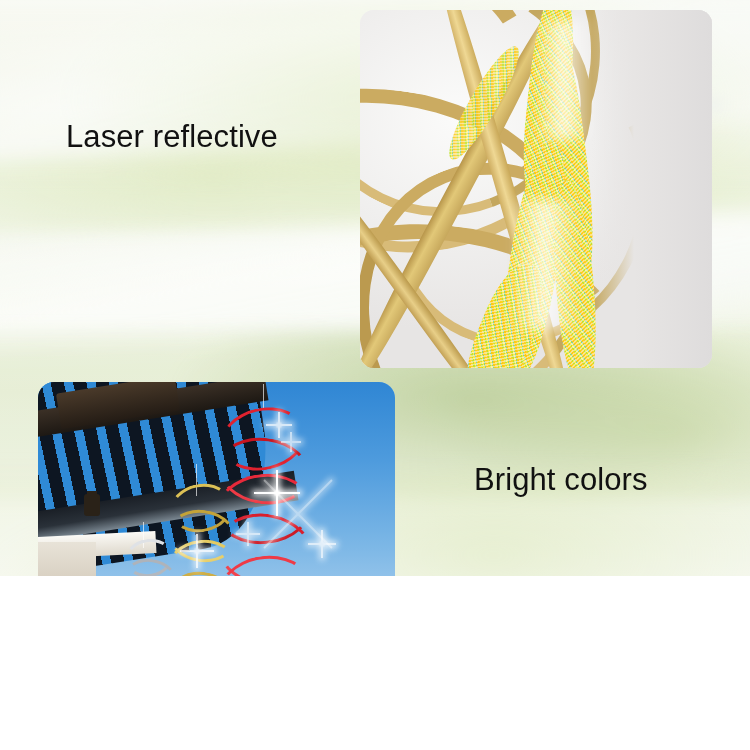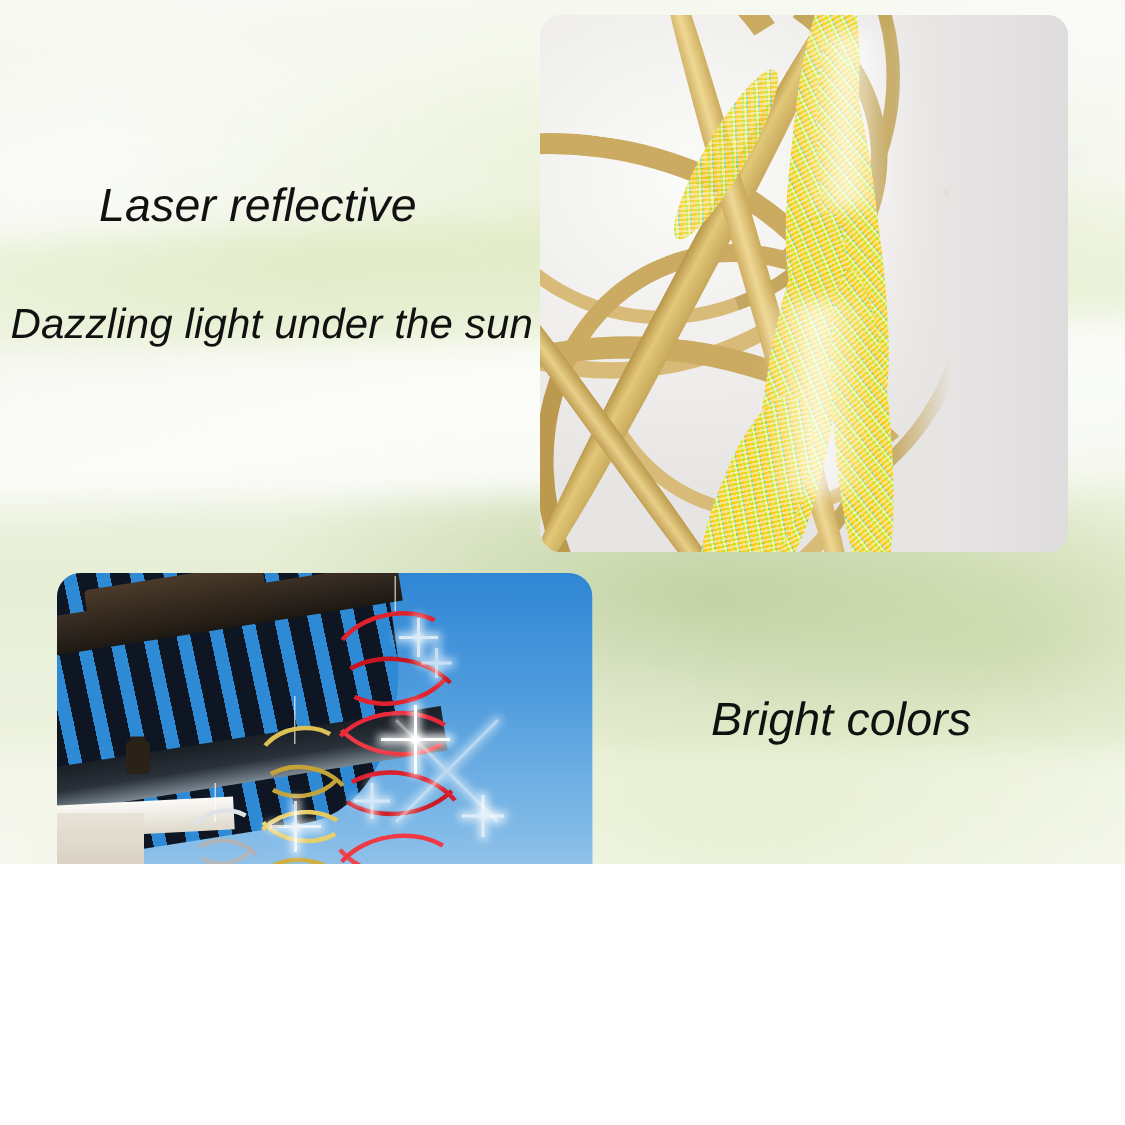--- a/index.html
+++ b/index.html
@@ -10,21 +10,20 @@
   body {
     font-family: "Liberation Sans", sans-serif;
   }
 
   #stage {
     position: relative;
     width: 750px;
     height: 576px;
     overflow: hidden;
     background: #fef9c3;
-    font-style: italic;
   }
 
   
   .bg-layer {
     position: absolute;
     inset: 0;
   }
   .bg-base {
     background:
       linear-gradient(to bottom,
@@ -445,18 +444,17 @@
     <div class="sparkle" style="left:198px; top:140px; width:24px; height:24px; opacity:0.7;"></div>
     <div class="sparkle" style="left:142px; top:152px; width:34px; height:34px; opacity:0.85;">
         <div class="sparkle-core"></div>
       </div>
     <div class="sparkle" style="left:206px; top:222px; width:22px; height:22px; opacity:0.7;"></div>
     <div class="sparkle" style="left:228px; top:238px; width:18px; height:18px; opacity:0.6;"></div>
   </div>
 
   <div class="caption" id="txt-laser-reflective">Laser reflective</div>
 
-  <div class="caption" id="txt-dazzling">Dazzling light under the sun</div>
 
   <div class="caption" id="txt-bright-colors">Bright colors</div>
 
 
 </div>
 
 </body></html>

